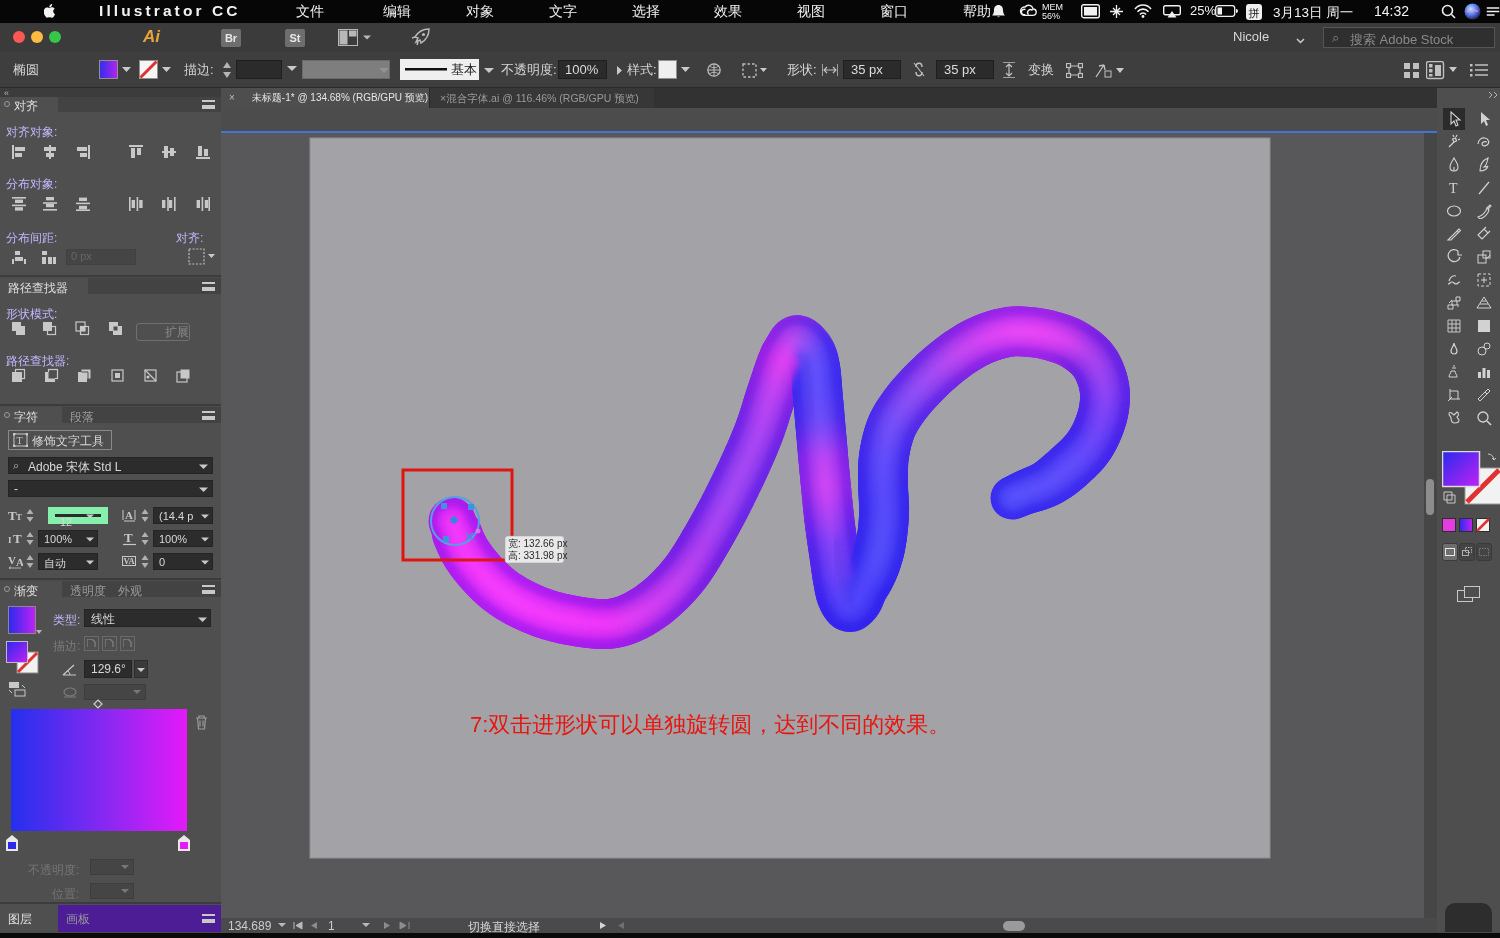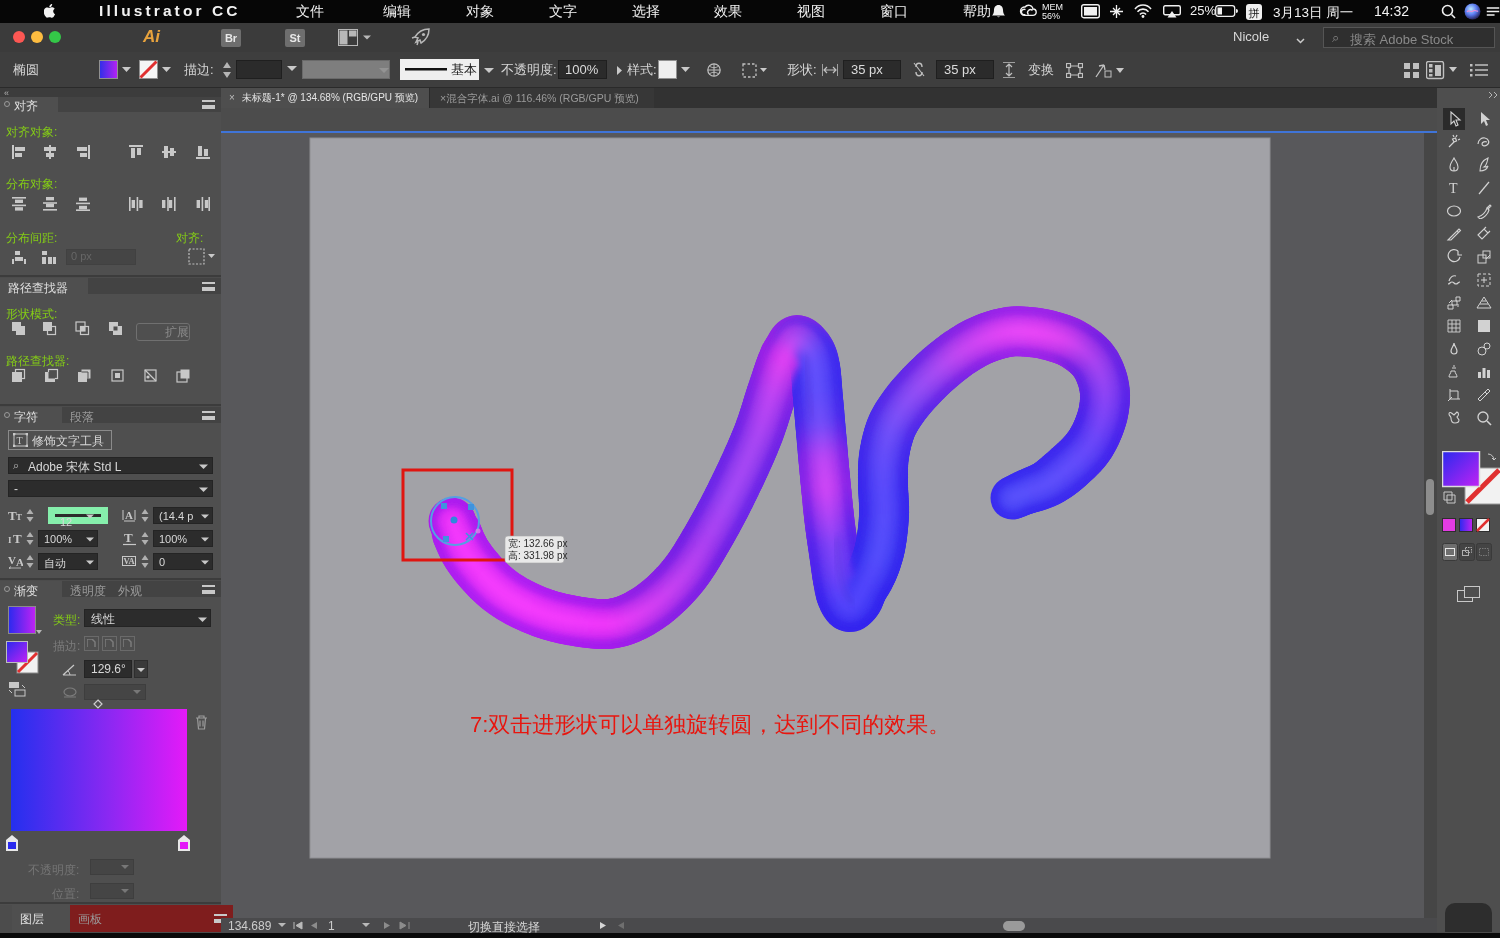--- a/index.html
+++ b/index.html
@@ -17,21 +17,21 @@
   #controlbar { left:0; top:52px; width:1500px; height:36px; background:#3e3e3e;
     border-bottom:1px solid #2a2a2a; color:#d6d6d6; font-size:13px; }
   .cb { position:absolute; top:0; height:36px; line-height:36px; }
   .inp { position:absolute; background:#2b2b2b; border:1px solid #1f1f1f;
     color:#dcdcdc; font-size:13px; }
   
   #leftdock { left:0; top:88px; width:221px; height:844px; background:#4c4c4c; }
   #rightdock { left:1437px; top:88px; width:63px; height:844px; background:#4e4e4e; }
   .ptab { position:absolute; font-size:12px; color:#9a9a9a; }
   .ptab.on { color:#e0e0e0; }
-  .plabel { position:absolute; font-size:12px; color:#84cc16; }
+  .plabel { position:absolute; font-size:12px; color:#c4b5fd; }
   .burger { position:absolute; width:13px; height:9px;
     border-top:2px solid #c8c8c8; border-bottom:2px solid #c8c8c8; }
   .burger:after{ content:""; position:absolute; left:0; top:2.5px; width:13px;
     height:2px; background:#c8c8c8; }
   .sep { position:absolute; left:0; width:221px; height:2px; background:#3c3c3c; }
   
   #tabsrow { left:221px; top:88px; width:1216px; height:20px; background:#323232; }
   #crumb { left:221px; top:108px; width:1216px; height:23px; background:#56565a; }
   #blueline { left:221px; top:131px; width:1216px; height:2px; background:#3f74d8; }
   
@@ -245,21 +245,21 @@
       <g fill="#c0c0c0">
           <rect y="1" width="2.5" height="2.5"></rect>
           <rect y="6" width="2.5" height="2.5"></rect>
           <rect y="11" width="2.5" height="2.5"></rect>
         </g>
     </svg>
   </div>
 
   <div class="abs" id="tabsrow">
     <div class="abs" style="left:0;top:0;width:208px;height:20px;background:#4e4e4e;color:#e6e6e6;font-size:10px;line-height:20px;">
-      <span style="margin-left:8px;color:#bbb">×</span><span style="margin-left:7px">未标题-1* @ 134.68% (RGB/GPU 预览)</span>
+      <span style="margin-left:8px;color:#bbb">×</span><span style="margin-left:17px">未标题-1* @ 134.68% (RGB/GPU 预览)</span>
     </div>
     <div class="abs" style="left:208px;top:0;width:225px;height:20px;background:#373737;color:#9a9a9a;font-size:10.5px;line-height:20px;border-left:1px solid #2a2a2a">
       <span style="margin-left:10px">×</span><span style="">混合字体.ai @ 116.46% (RGB/GPU 预览)</span>
     </div>
   </div>
 
   <div class="abs" id="blueline"></div>
 
   <div class="abs" id="canvas">
     <svg width="1203" height="785" viewBox="221 133 1203 785">
@@ -2402,21 +2402,21 @@
           <svg class="abs" style="left:120px;top:283px" width="10" height="7" viewBox="0 0 10 7">
             <path d="M1 1 l4 4 l4 -4" fill="#777"></path>
           </svg>
           <span class="plabel" style="left:52px;top:305px;color:#757575">位置:</span>
           <span class="abs" style="left:90px;top:302px;width:44px;height:16px;background:#454545;border:1px solid #3e3e3e"></span>
           <svg class="abs" style="left:120px;top:307px" width="10" height="7" viewBox="0 0 10 7">
             <path d="M1 1 l4 4 l4 -4" fill="#777"></path>
           </svg>
         </div><div class="sep" style="top:814px"></div></span>
     
-    <div class="abs" style="left:12px;top:817px;width:221px;height:27px;background:#7f1d1d">
+    <div class="abs" style="left:0;top:817px;width:221px;height:27px;background:#4c1d95">
       <div class="abs" style="left:0;top:0;width:58px;height:27px;background:#4f4f4f"></div>
       <span class="ptab on" style="left:8px;top:6px">图层</span>
       <span class="ptab" style="left:66px;top:6px">画板</span>
       <div class="burger" style="left:202px;top:9px"></div>
     </div>
   </div>
 
   <div class="abs" id="rightdock"><div class="abs" style="left:8px;top:815px;width:47px;height:29px;background:#2d2d2d;border-radius:10px 10px 0 0"></div><span id="right-tools"><svg class="abs" style="left:50px;top:3px" width="12" height="8" viewBox="0 0 12 8">
           <path d="M2 1 l3 3 l-3 3 M7 1 l3 3 l-3 3" fill="none" stroke="#b5b5b5"></path>
         </svg><div class="abs" style="left:6px;top:20px;width:22px;height:22px;background:#2b2b2b"></div><svg class="abs" style="left:9px;top:23px" width="16" height="16" viewBox="0 0 16 16">

